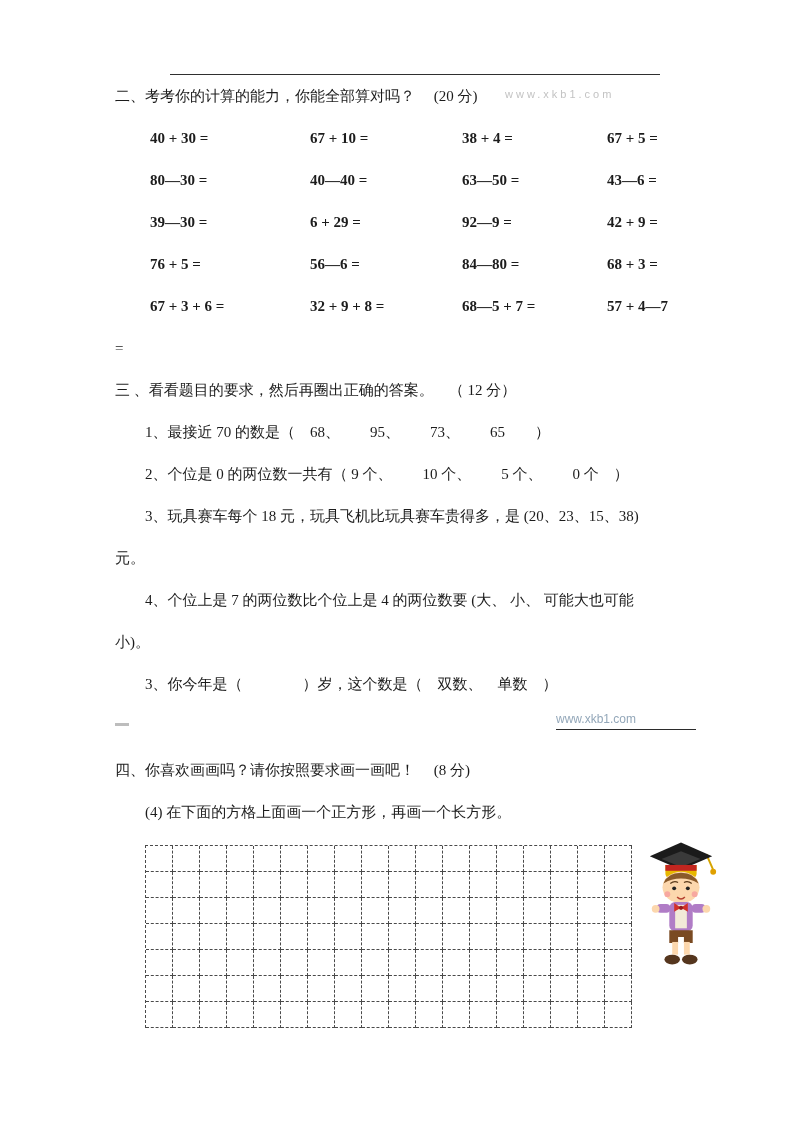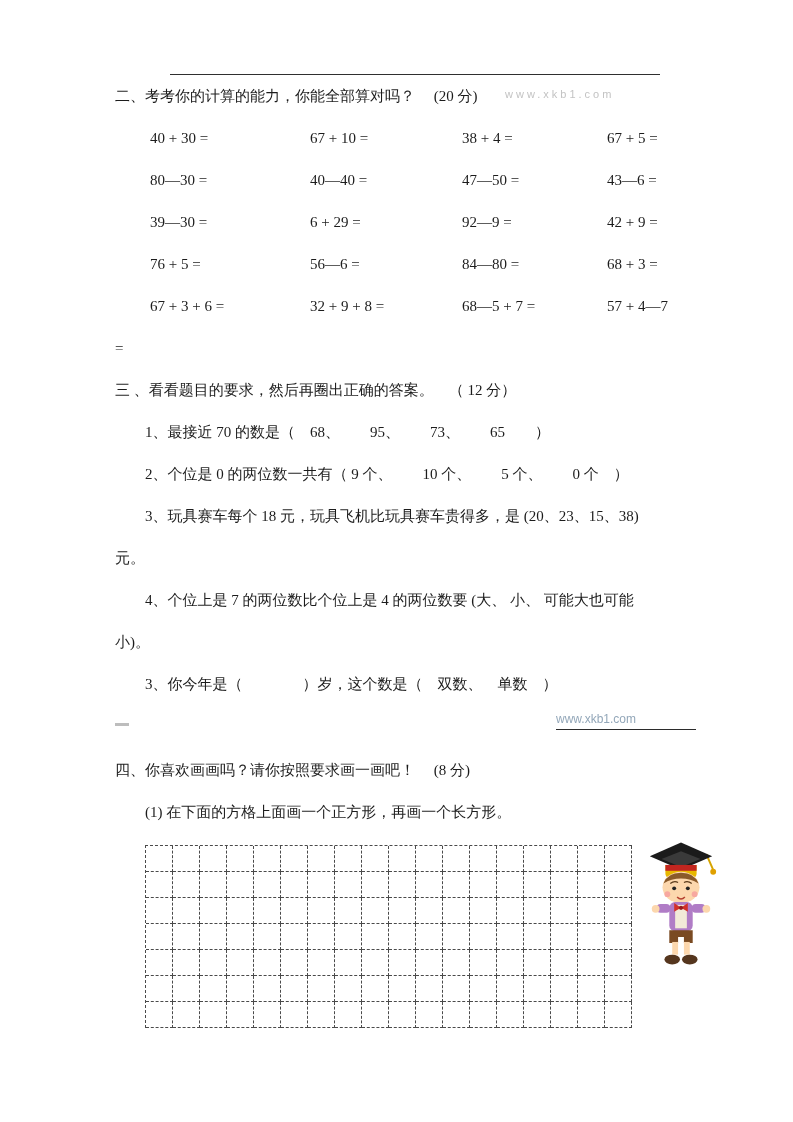--- a/index.html
+++ b/index.html
@@ -34,21 +34,21 @@
     font-family: "Liberation Sans", sans-serif;
   }
   .sec-title { line-height: 42px; white-space: nowrap; }
   .calc-grid {
     display: grid;
     grid-template-columns: 160px 152px 145px auto;
     grid-auto-rows: 42px;
     margin-left: 35px;
     align-items: center;
   }
-  .calc-cell { white-space: nowrap; }
+  .calc-cell { white-space: nowrap; font-weight: bold; }
   .line { line-height: 42px; white-space: nowrap; }
   .indent { margin-left: 30px; }
   .flush { margin-left: 0; }
   .wm-mid {
     position: absolute;
     left: 556px;
     top: 712px;
     width: 140px;
     font-size: 12px;
     color: #93a7b9;
@@ -101,21 +101,21 @@
 
   <div class="sec-title">二、考考你的计算的能力，你能全部算对吗？　 (20 分)</div>
 
   <div class="calc-grid" id="calcGrid">
       <div class="calc-cell">40 + 30 =</div>
       <div class="calc-cell">67 + 10  =</div>
       <div class="calc-cell">38 + 4 =</div>
       <div class="calc-cell">67 + 5 =</div>
       <div class="calc-cell">80—30 =</div>
       <div class="calc-cell">40—40 =</div>
-      <div class="calc-cell">47—50 =</div>
+      <div class="calc-cell">63—50 =</div>
       <div class="calc-cell">43—6 =</div>
       <div class="calc-cell">39—30 =</div>
       <div class="calc-cell">6 + 29 =</div>
       <div class="calc-cell">92—9 =</div>
       <div class="calc-cell">42 + 9 =</div>
       <div class="calc-cell">76 + 5 =</div>
       <div class="calc-cell">56—6 =</div>
       <div class="calc-cell">84—80 =</div>
       <div class="calc-cell">68 + 3 =</div>
       <div class="calc-cell">67 + 3 + 6 =</div>
@@ -139,21 +139,21 @@
     </div>
 
   <div class="wm-mid">www.xkb1.com</div>
 
   <div class="spacer-row">
     <div class="smudge"></div>
   </div>
 
   <div class="sec-title">四、你喜欢画画吗？请你按照要求画一画吧！　 (8 分)</div>
 
-  <div class="line indent">(1) 在下面的方格上面画一个正方形，再画一个长方形。</div>
+  <div class="line indent">(4) 在下面的方格上面画一个正方形，再画一个长方形。</div>
 
   <div class="draw-grid" id="drawGrid" style="grid-template-columns: repeat(18, 27px);">
       <div class="draw-cell"></div>
       <div class="draw-cell"></div>
       <div class="draw-cell"></div>
       <div class="draw-cell"></div>
       <div class="draw-cell"></div>
       <div class="draw-cell"></div>
       <div class="draw-cell"></div>
       <div class="draw-cell"></div>

